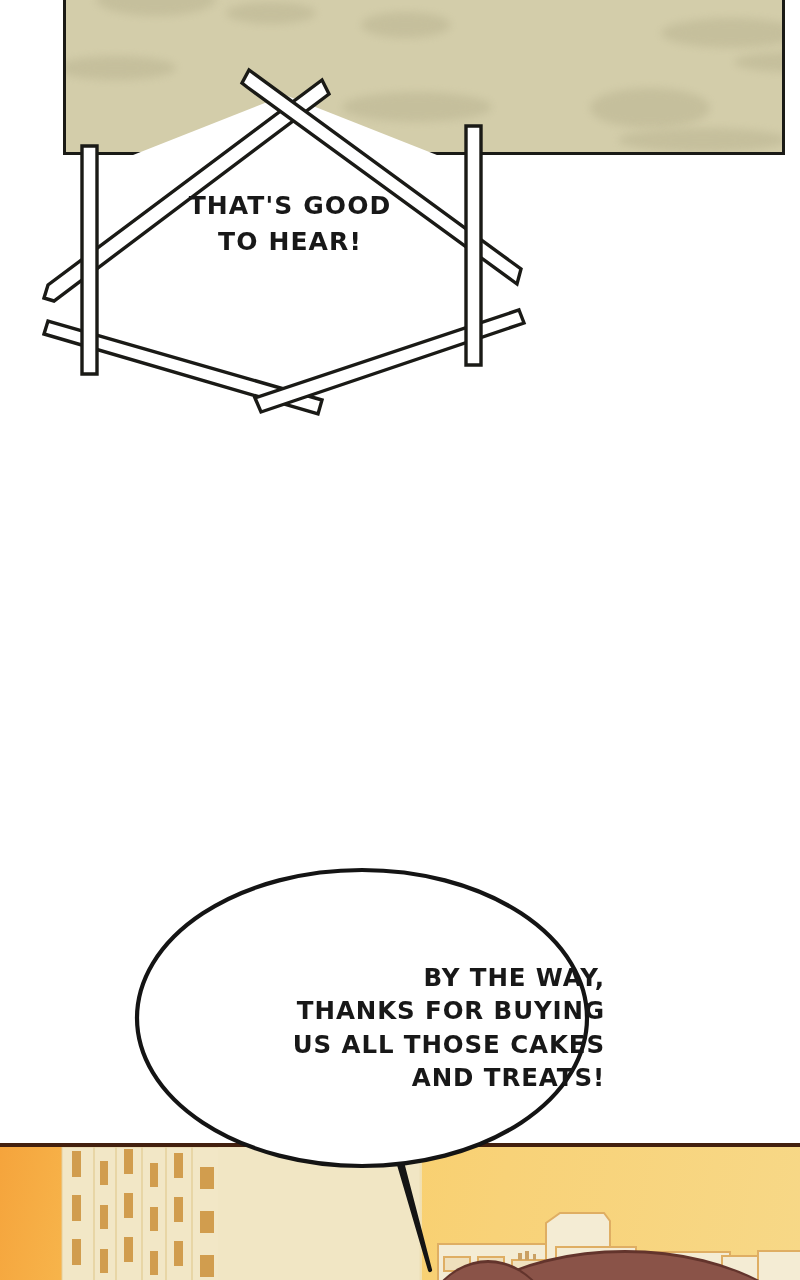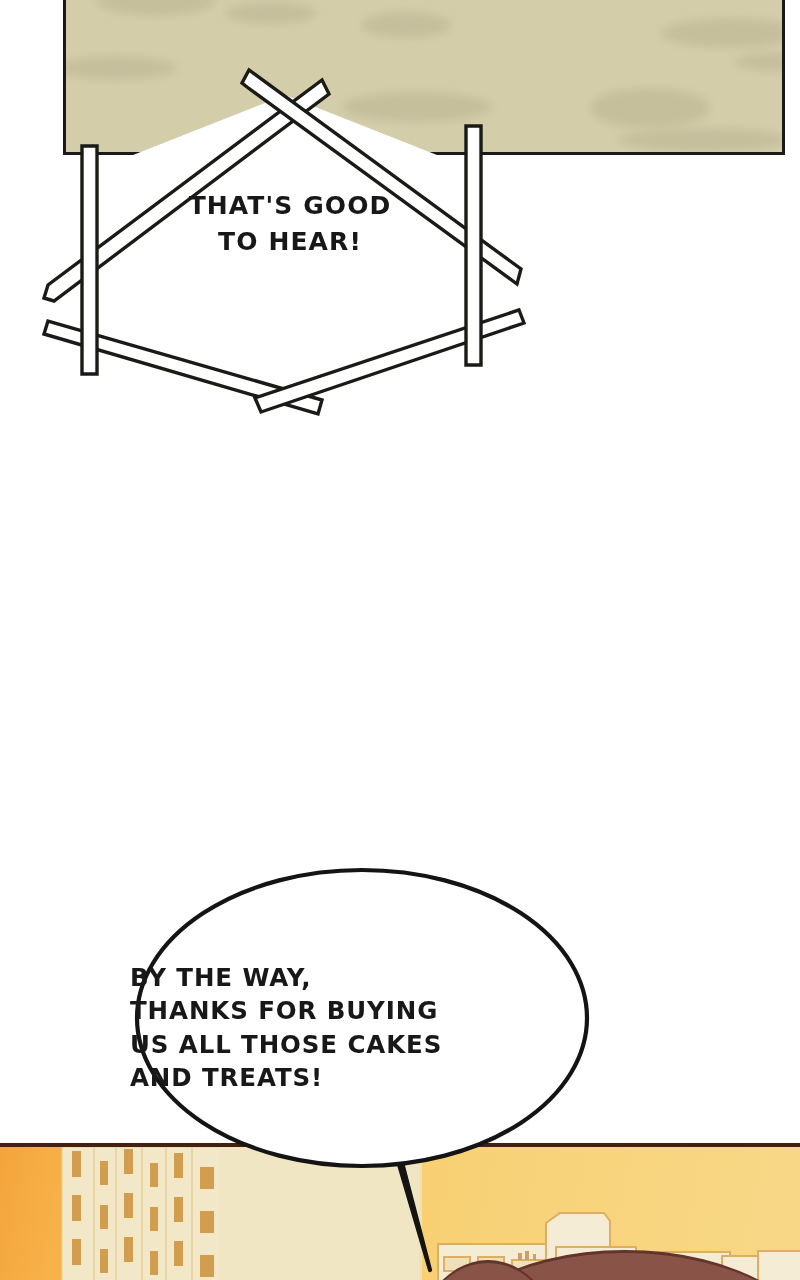--- a/index.html
+++ b/index.html
@@ -62,21 +62,21 @@
     left: 130px;
     top: 865px;
     width: 475px;
     height: 420px;
   }
   .oval-text {
     position: absolute;
     left: 0;
     top: 96px;
     width: 475px;
-    text-align: left;
+    text-align: right;
     font-family: "DejaVu Sans", sans-serif;
     font-size: 24.5px;
     font-weight: 700;
     line-height: 1.36;
     letter-spacing: 0.9px;
     color: #181818;
     white-space: pre-line;
   }
 
   .hex-text {

